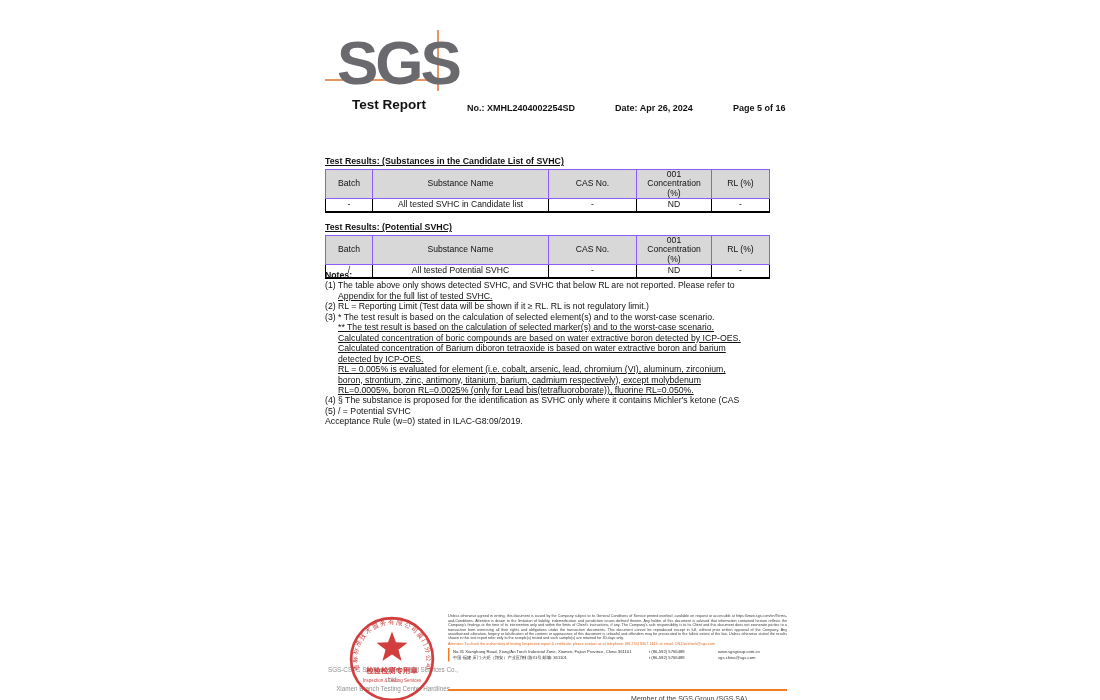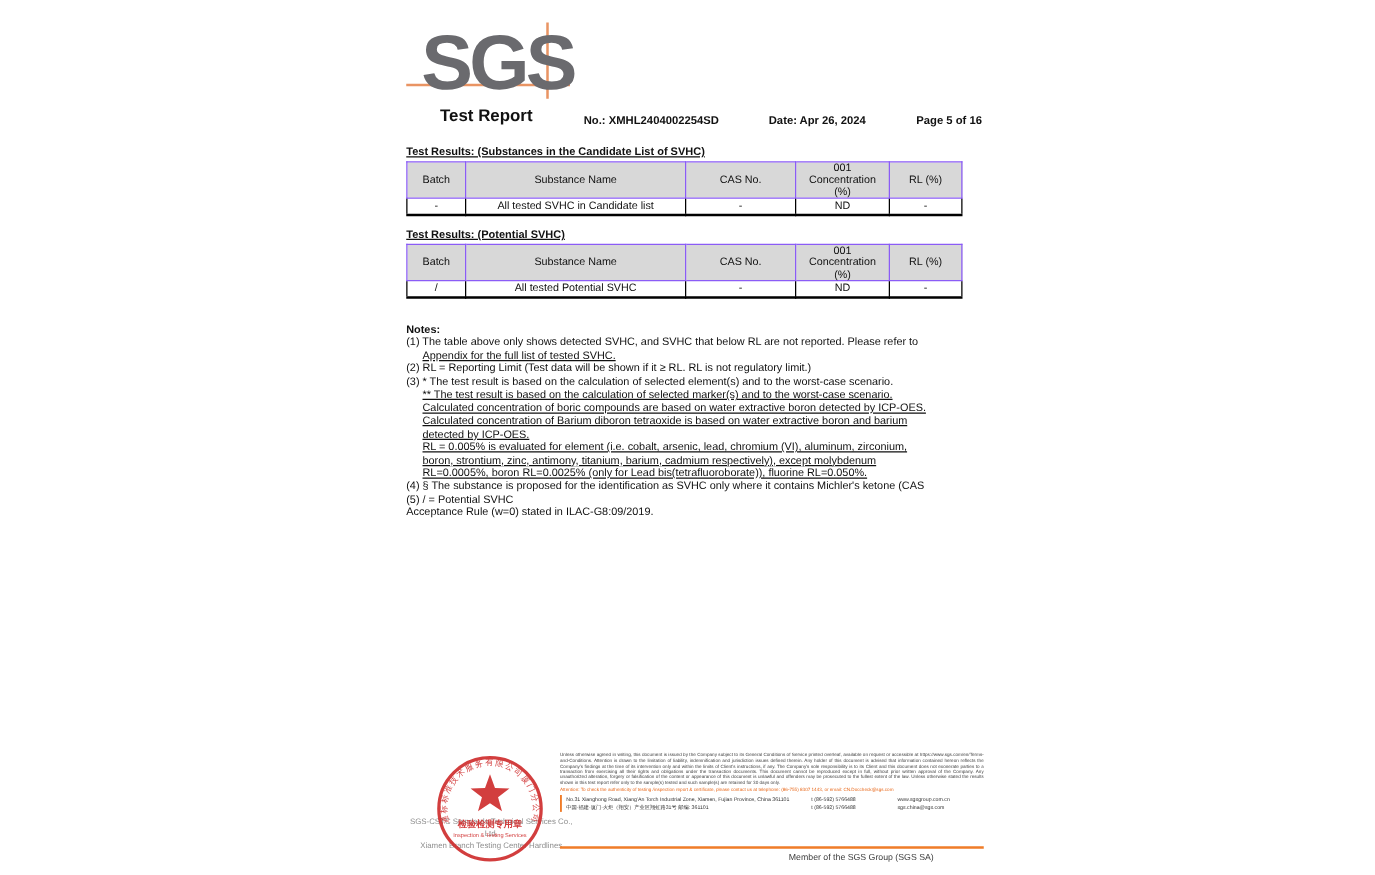--- a/index.html
+++ b/index.html
@@ -2,21 +2,21 @@
 <html><head>
 <meta charset="utf-8">
 <style>
   html,body{margin:0;padding:0;}
   body{
     width:1100px;height:700px;position:relative;overflow:hidden;
     background:#ffffff;
     font-family:"Liberation Sans", sans-serif;
     color:#1a1a1a;
   }
-  .page{position:absolute;left:325px;top:0;width:462px;height:540px;}
+  .page{position:absolute;left:325px;top:12px;width:462px;height:540px;}
 
   
   .logo{position:absolute;left:0;top:14px;width:140px;height:66px;}
   .logo-text{
     position:absolute;left:12px;top:6px;
     font-size:62px;line-height:1;font-weight:bold;letter-spacing:-3px;
     color:#6a6a6e;
   }
   .logo-hline{position:absolute;left:0;top:53px;width:131px;height:2px;background:#e99463;}
   .logo-vline{position:absolute;left:112px;top:4px;width:2px;height:61px;background:#e99463;}
@@ -24,21 +24,21 @@
   
   .titlerow{position:absolute;left:0;top:90px;width:470px;height:16px;font-weight:bold;font-size:9px;color:#111;text-align:right;}
   .tr-title{position:absolute;left:27px;top:-5px;font-size:13.5px;}
   .tr-no{position:absolute;left:142px;top:1px;}
   .tr-date{position:absolute;left:290px;top:1px;}
   .tr-page{position:absolute;left:408px;top:1px;}
 
   
   .sec{position:absolute;left:0;width:462px;}
   .sec1{top:116px;} .sec2{top:182px;}
-  .sec-title{font-size:8.8px;font-weight:bold;text-decoration:underline;margin-bottom:3px;color:#111;}
+  .sec-title{font-size:8.8px;font-weight:bold;text-decoration:underline;margin-bottom:3px;color:#111;margin-top:28px;}
   table.results{
     width:444px;border-collapse:collapse;table-layout:fixed;
     font-size:8.6px;color:#111;
     border:1px solid #000;border-bottom-width:2px;
   }
   table.results th{
     background:#d8d8d8;border:1px solid #8b5cf6;font-weight:normal;
     white-space:pre-line;text-align:center;vertical-align:middle;
     height:27px;padding:0 1px;line-height:9.3px;
   }

